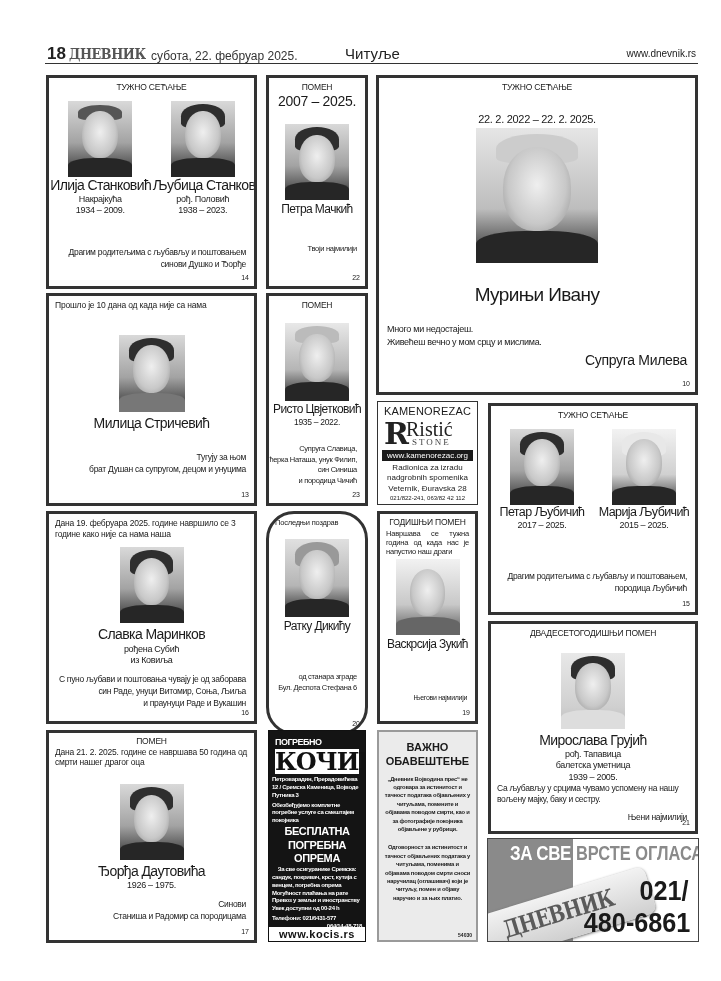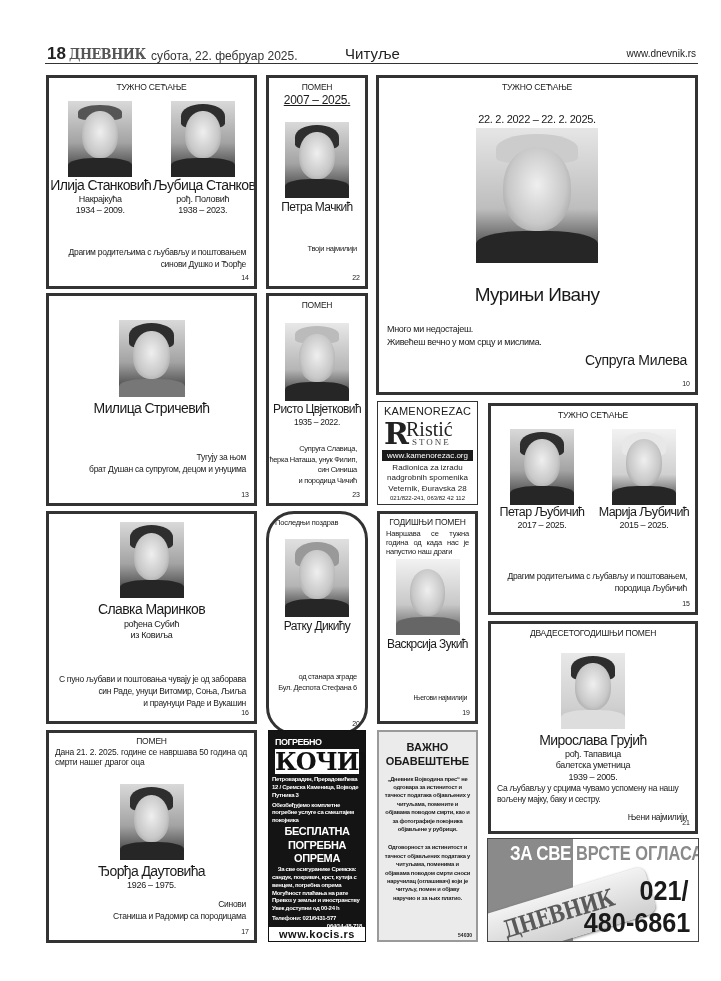--- a/index.html
+++ b/index.html
@@ -101,21 +101,21 @@
   </div>
   <div class="sig" style="top:168px;">
     <div>Драгим родитељима с љубављу и поштовањем</div>
       <div>синови Душко и Ђорђе</div>
   </div>
   <div class="num">14</div>
 </div>
 
 <div class="box" style="left:266px;top:75px;width:102px;height:214px;">
   <div class="cap">ПОМЕН</div>
-  <div class="sub" style="font-size:12px;text-decoration:underline;">2007 – 2025.</div>
+  <div class="sub" style="font-size:14px;">2007 – 2025.</div>
   <div class="photo" style="width:64px;height:76px;margin-top:14px;">
       <div class="hair"></div>
       <div class="face"></div>
       <div class="coat"></div>
     </div>
   <div class="name" style="font-size:12px;margin-top:2px;">Петра Мачкић</div>
   <div class="sig" style="top:166px;font-size:7.5px;">
       <div>Твоји најмилији</div>
     </div>
   <div class="num">22</div>
@@ -134,20 +134,21 @@
     <div>Много ми недостајеш.</div>
       <div>Живећеш вечно у мом срцу и мислима.</div>
   </div>
   <div class="sig" style="top:272px;font-size:14px;">
       <div>Супруга Милева</div>
     </div>
   <div class="num">10</div>
 </div>
 
 <div class="box" style="left:46px;top:293px;width:211px;height:213px;">
+  <div class="intro">Прошло је 10 дана од када није са нама</div>
   <div class="photo" style="width:66px;height:77px;margin-top:24px;">
       <div class="hair"></div>
       <div class="face"></div>
       <div class="coat" style="background:#777;"></div>
     </div>
   <div class="name" style="font-size:14px;margin-top:3px;">Милица Стричевић</div>
   <div class="sig" style="top:155px;">
     <div>Тугују за њом</div>
       <div>брат Душан са супругом, децом и унуцима</div>
   </div>
@@ -209,20 +210,21 @@
     </div>
   </div>
   <div class="sig" style="top:164px;">
     <div>Драгим родитељима с љубављу и поштовањем,</div>
       <div>породица Љубичић</div>
   </div>
   <div class="num">15</div>
 </div>
 
 <div class="box" style="left:46px;top:511px;width:211px;height:213px;">
+  <div class="intro">Дана 19. фебруара 2025. године навршило се 3 године како није са нама наша</div>
   <div class="photo" style="width:64px;height:76px;margin-top:8px;">
       <div class="hair"></div>
       <div class="face"></div>
       <div class="coat"></div>
     </div>
   <div class="name" style="font-size:14px;margin-top:3px;">Славка Маринков</div>
   <div class="sub">рођена Субић</div>
   <div class="sub">из Ковиља</div>
   <div class="sig" style="top:160px;line-height:1.4;">
     <div>С пуно љубави и поштовања чувају је од заборава</div>

